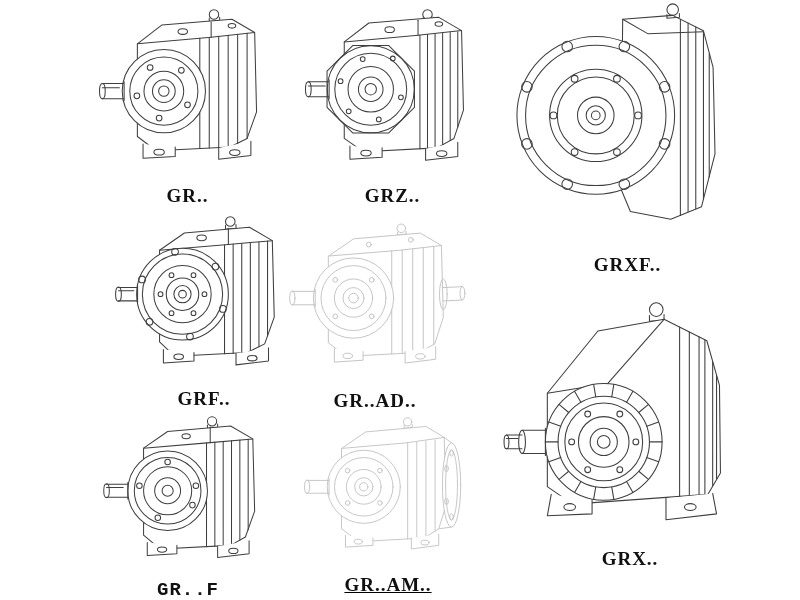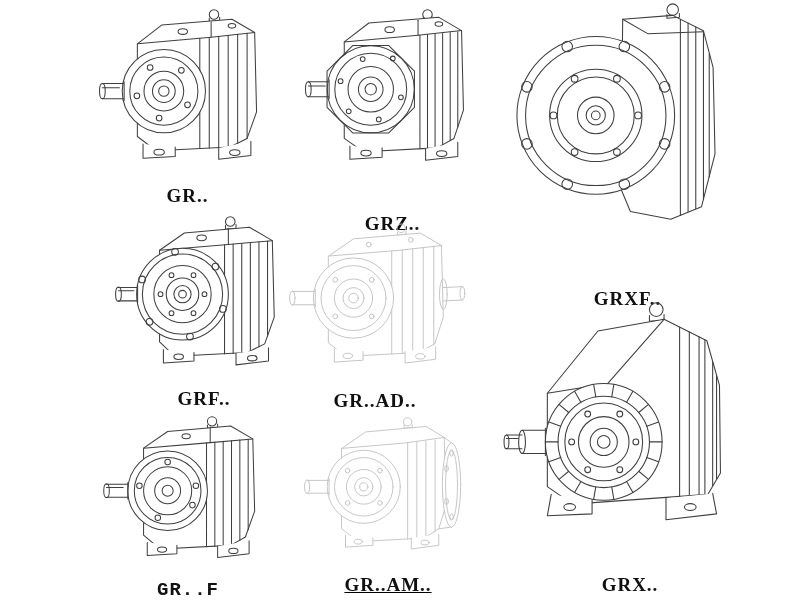--- a/index.html
+++ b/index.html
@@ -7,27 +7,27 @@
               font-family:"Liberation Serif", serif; }
   .canvas { position:absolute; left:0; top:0; width:800px; height:437px; background:#fff; }
   figure.cell { position:absolute; display:flex; flex-direction:column; align-items:center; }
   .art { display:block; }
   .art svg { display:block; }
   .cell .art { color:var(--line,#3f3f3f); }
   .cell.phantom .art { color:var(--phantom,#c0c0c0); }
   figcaption { font-weight:bold; font-size:19px; letter-spacing:1px;
                color:var(--label,#111111); margin-top:4px; text-align:center; white-space:nowrap; }
   #fig-gr    { left:85px;  top:6px; }
-  #fig-grz   { left:290px; top:6px;gap:28px; }
-  #fig-grxf  { left:505px; top:0px;gap:34px; }
+  #fig-grz   { left:290px; top:6px; }
+  #fig-grxf  { left:505px; top:0px; }
   #fig-grf   { left:105px; top:212px; }
   #fig-gr-ad { left:276px; top:214px; }
   #fig-gr-f  { left:92px;  top:413px;font-family:Liberation Mono, monospace; }
   #fig-gr-am { left:290px; top:410px;text-decoration:underline; }
-  #fig-grx   { left:498px; top:296px;gap:26px; }
+  #fig-grx   { left:498px; top:296px; }
 </style>
 </head>
 <body>
 
 <div class="canvas">
 
   <figure class="cell" id="fig-gr">
     <div class="art">
       <svg width="205" height="175" viewBox="0 0 210 185" fill="none">
         <g stroke="currentColor" stroke-width="1.1" stroke-linejoin="round" stroke-linecap="round">

